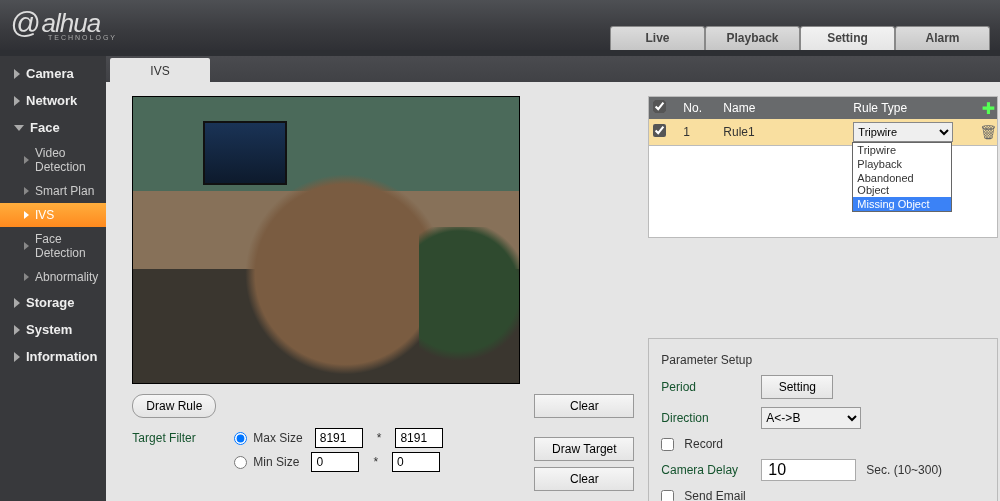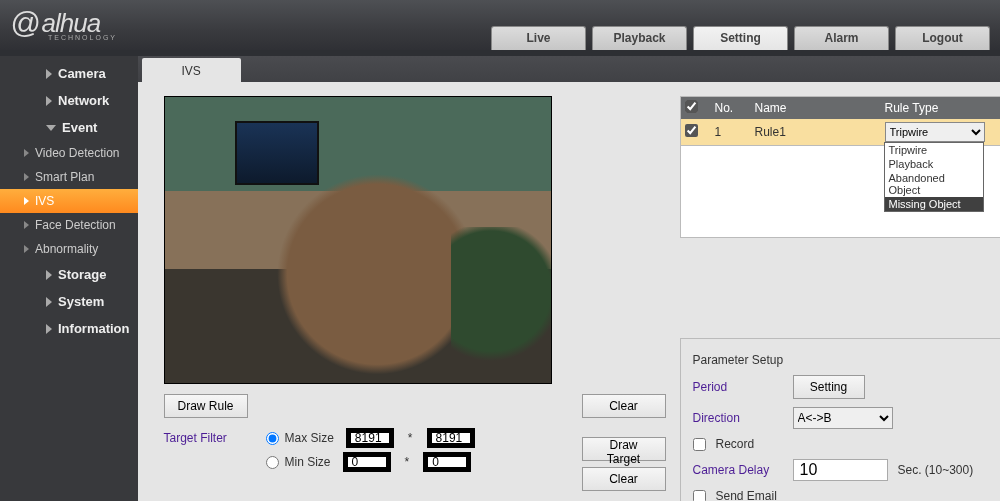--- a/index.html
+++ b/index.html
@@ -42,21 +42,20 @@
     letter-spacing: 2px;
     color:#aaa;
     font-style: normal;
     position:absolute;
     left:48px;
     top:34px;
   }
   .tabs {
     display: flex;
     margin-left: auto;
-    gap: 6px;
     align-self: flex-end;
     border-radius: 6px;
   }
   .tab {
     width: 95px;
     height: 24px;
     background: linear-gradient(#dcdcdc,#c6c6c6);
     border: 1px solid #888;
     border-bottom:none;
     border-radius: 3px 3px 0 0;
@@ -76,21 +75,20 @@
     color:#eee;
     padding-top: 4px;
   }
   .side-item {
     display:flex;
     align-items:center;
     padding: 6px 8px 6px 14px;
     font-weight:bold;
     font-size:13px;
     cursor:pointer;
-    margin-left:32px;
   }
   .side-item .arrow {
     display:inline-block;
     width:0;height:0;
     border-top:5px solid transparent;
     border-bottom:5px solid transparent;
     border-left:6px solid #aaa;
     margin-right:6px;
   }
   .side-item.open .arrow {
@@ -167,27 +165,27 @@
   .left-buttons { display:flex; gap:8px; margin:10px 0; }
   .btn {
     min-width:72px;
     height:24px;
     border:1px solid #999;
     background:linear-gradient(#f6f6f6,#e4e4e4);
     font-size:12px;
     cursor:pointer;
     padding:0 10px;
   }
-  .btn.wide { min-width:84px; }
+  .btn.wide { min-width:84px;border-radius:11px; }
   .target-row { display:flex; align-items:center; gap:12px; margin-top:4px; }
   .radio-row { display:flex; align-items:center; gap:6px; }
-  .num-input { width:48px; height:20px; border:5px solid #000000; padding:0 4px; font-size:12px; }
+  .num-input { width:48px; height:20px; border:1px solid #000000; padding:0 4px; font-size:12px; }
   .star { padding:0 2px; }
   .mid-panel { width:88px; position:relative; }
-  .mid-panel .btn { width:84px; }
+  .mid-panel .btn { width:100px; }
   .mid-panel .clear1 { position:absolute; top:298px; right:0;}
   .mid-panel .drawtar { position:absolute; top:341px; right:0;}
   .mid-panel .clear2 { position:absolute; top:371px; right:0;}
 
   .right-panel { flex:1; padding-right:20px; }
   .table {
     border:1px solid #bbb;
     background:#86efac;
     width:350px;
   }
@@ -214,68 +212,67 @@
   .chk { accent-color: #555; }
   .dropdown-pop {
     position:absolute;
     border:1px solid #666;
     background:#fff;
     width:100px;
     font-size:11px;
     z-index:10;
   }
   .dropdown-pop div { padding:1px 4px; }
-  .dropdown-pop div.sel { background:#404040; color:#fff; }
+  .dropdown-pop div.sel { background:#3b82f6; color:#fff; }
 
   .param {
     margin-top:100px;
     border:1px solid #bbb;
     padding: 14px 12px 16px;
     width:350px;
     position:relative;
     background:#e5e5e5;
   }
   .prow { display:flex; align-items:center; margin:8px 0; gap:10px; }
-  .plabel { width:90px; color:#4c1d95; }
+  .plabel { width:90px; color:#14532d; }
   .pselect { width:100px; height:22px; border:1px solid #999; font-size:12px; }
   .pinput { width:95px; height:22px; border:1px solid #aaa; padding:0 6px; font-size:16px; }
   .tbl-blank { height:92px; background:#fff; border:1px solid #bbb; border-top:none; width:350px;}
 </style>
 </head>
 <body>
 
 <div class="topbar">
   <div class="logo">
     <span class="logo-mark">@</span>
       <span>alhua</span>
     <span class="logo-caption">TECHNOLOGY</span>
   </div>
   <div class="tabs">
     <div class="tab">Live</div>
     <div class="tab">Playback</div>
     <div class="tab active">Setting</div>
     <div class="tab">Alarm</div>
-    <div class="tab">Logout</div>
   </div>
 </div>
 <div class="subbar"></div>
 
 <div class="main">
   <div class="sidebar">
     <div class="side-item">
         <span class="arrow"></span>
         <span>Camera</span>
       </div>
     <div class="side-item">
         <span class="arrow"></span>
         <span>Network</span>
       </div>
     <div class="side-item open">
         <span class="arrow"></span>
-        <span>Event</span>
+        <span>Face</span>
       </div>
     <div class="side-sub">Video Detection</div>
     <div class="side-sub">Smart Plan</div>
     <div class="side-sub active">IVS</div>
     <div class="side-sub">Face Detection</div>
     <div class="side-sub">Abnormality</div>
     <div class="side-item">
         <span class="arrow"></span>
         <span>Storage</span>
       </div>

